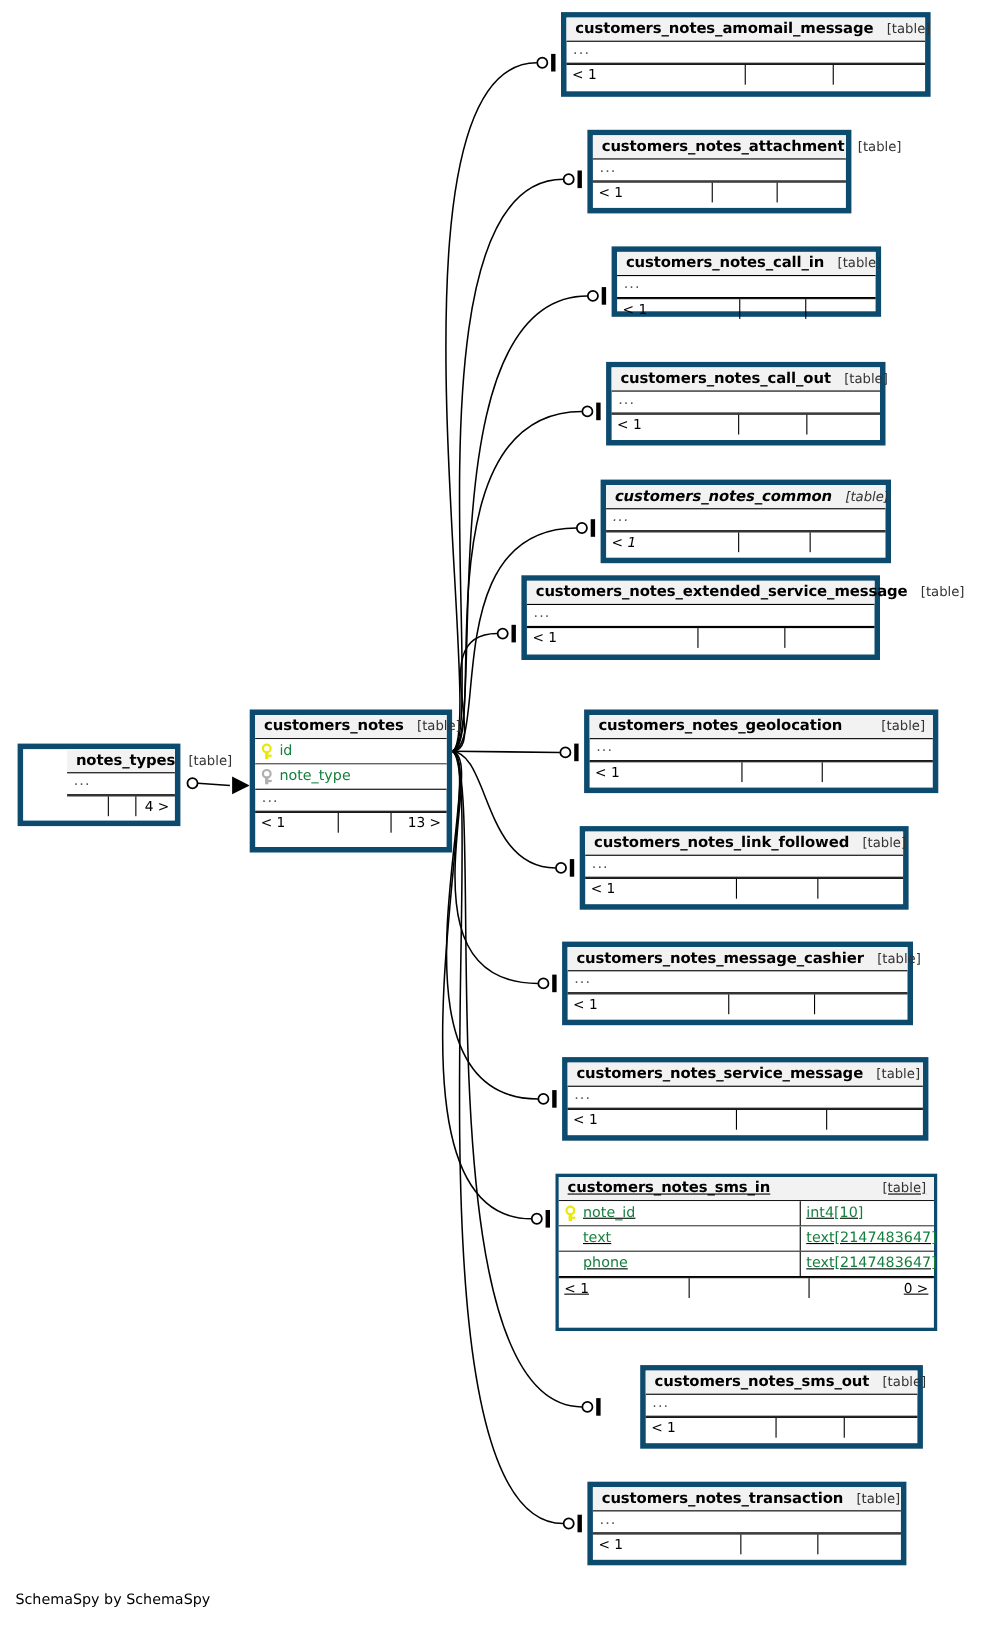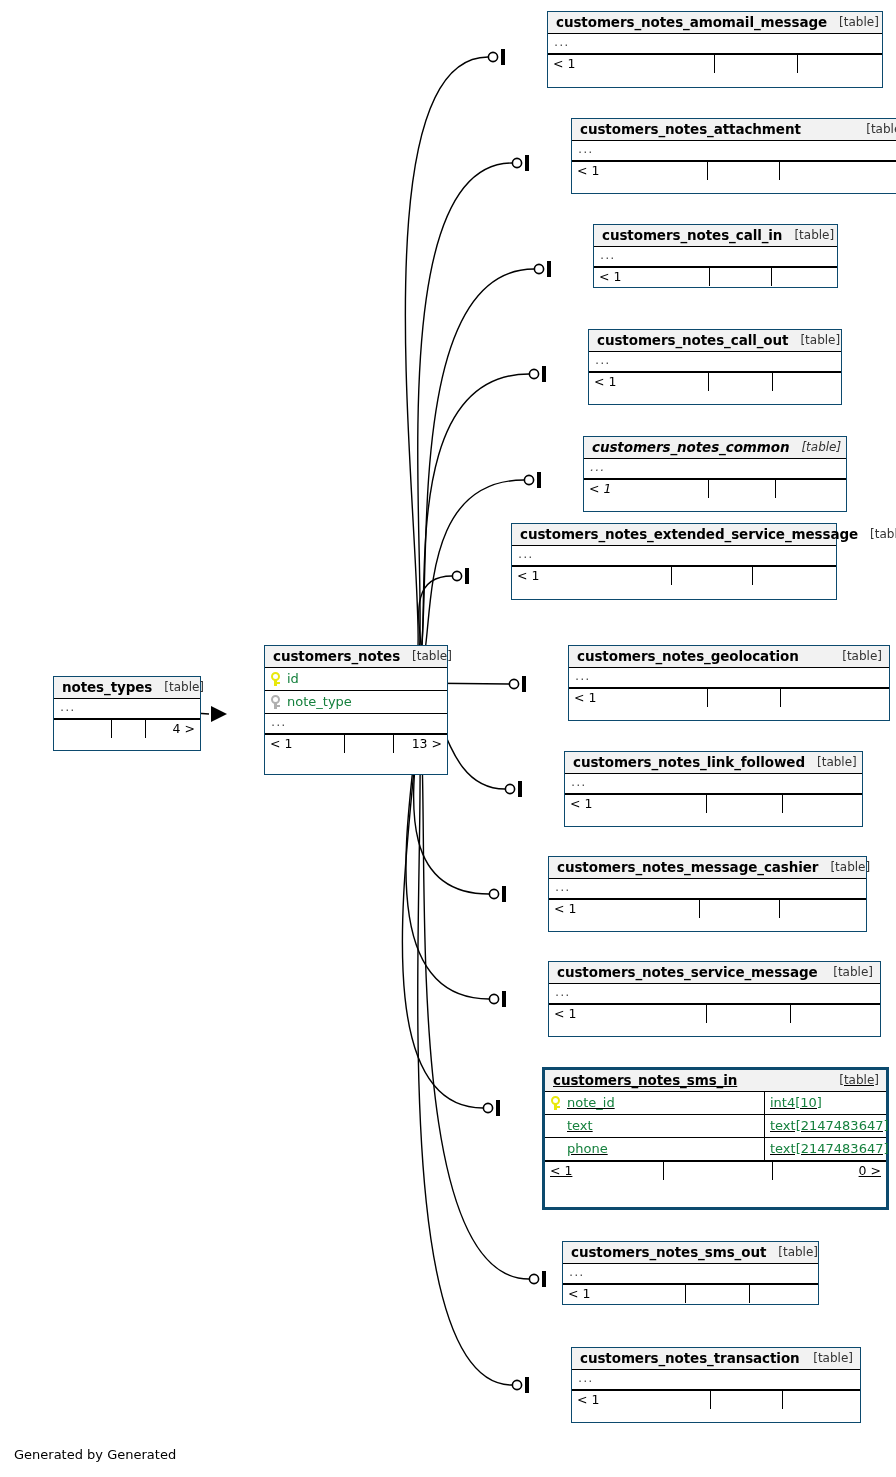--- a/index.html
+++ b/index.html
@@ -5,21 +5,21 @@
   html,body{margin:0;padding:0;background:#ffffff;}
   body{
     width:896px;height:1477px;position:relative;overflow:hidden;
     font-family:"DejaVu Sans","Liberation Sans",sans-serif;
   }
   #canvas{position:absolute;left:0;top:0;width:896px;height:1477px;}
   svg#edges{position:absolute;left:0;top:0;width:896px;height:1477px;pointer-events:none;}
 
   .tbl{
     position:absolute;box-sizing:border-box;
-    border:1px solid #0c4a6e;background:#ffffff;margin-left:37px;
+    border:5px solid #0c4a6e;background:#ffffff;
   }
   .tbl.focus{border-width:3px;}
 
   .tbl .hdr{
     display:flex;align-items:center;justify-content:space-between;
     background:#f2f2f2;border-bottom:1px solid #000;
     padding:2px 7px 3px 8px;box-sizing:border-box;
   }
   .tbl .tname{
     font-weight:bold;font-size:13.5px;color:#000;white-space:nowrap;
@@ -116,21 +116,21 @@
         <span class="tname">customers_notes_amomail_message</span>
         <span class="ttag">[table]</span>
       </div>
       <div class="ellipsis rowsep">...</div>
       <div class="foot">
         <div class="f1" style="width: 168px;">&lt; 1</div>
         <div class="f2" style="width: 83px;"></div>
         <div class="f3" style="width: 85px; flex: 1 1 auto;"></div>
       </div>
     </div>
-    <div class="tbl" style="left: 534px; top: 118px; width: 343px; height: 76px;">
+    <div class="tbl" style="left: 534px; top: 118px; width: 240px; height: 76px;">
       <div class="hdr">
         <span class="tname">customers_notes_attachment</span>
         <span class="ttag">[table]</span>
       </div>
       <div class="ellipsis rowsep">...</div>
       <div class="foot">
         <div class="f1" style="width: 136px;">&lt; 1</div>
         <div class="f2" style="width: 72px;"></div>
         <div class="f3" style="width: 77px; flex: 1 1 auto;"></div>
       </div>
@@ -260,21 +260,21 @@
           <span>phone</span>
         </span>
         <span class="ctype" style="width: 122px;">text[2147483647]</span>
       </div>
       <div class="foot">
         <div class="f1" style="width: 119px;">&lt; 1</div>
         <div class="f2" style="width: 109px;"></div>
         <div class="f3" style="width: 113px; flex: 1 1 auto;">0 &gt;</div>
       </div>
     </div>
-    <div class="tbl" style="left: 525px; top: 1241px; width: 257px; height: 64px;">
+    <div class="tbl" style="left: 582px; top: 1241px; width: 257px; height: 76px;">
       <div class="hdr">
         <span class="tname">customers_notes_sms_out</span>
         <span class="ttag">[table]</span>
       </div>
       <div class="ellipsis rowsep">...</div>
       <div class="foot">
         <div class="f1" style="width: 123px;">&lt; 1</div>
         <div class="f2" style="width: 65px;"></div>
         <div class="f3" style="width: 68px; flex: 1 1 auto;"></div>
       </div>
@@ -316,27 +316,27 @@
           <span>note_type</span>
         </span>
       </div>
       <div class="ellipsis rowsep">...</div>
       <div class="foot">
         <div class="f1" style="width: 80px;">&lt; 1</div>
         <div class="f2" style="width: 50px;"></div>
         <div class="f3" style="width: 53px; flex: 1 1 auto;">13 &gt;</div>
       </div>
     </div>
-    <div class="tbl" style="left: 16px; top: 676px; width: 148px; height: 75px;">
+    <div class="tbl" style="left: 16px; top: 676px; width: 148px; height: 75px; padding-left: 40px;">
       <div class="hdr">
         <span class="tname">notes_types</span>
         <span class="ttag">[table]</span>
       </div>
       <div class="ellipsis rowsep">...</div>
       <div class="foot">
         <div class="f1" style="width: 58px;"></div>
         <div class="f2" style="width: 35px;"></div>
         <div class="f3" style="width: 54px; flex: 1 1 auto;">4 &gt;</div>
       </div>
     </div>
   </div>
 
-<div id="footer">Generated by Generated</div>
+<div id="footer">SchemaSpy by SchemaSpy</div>
 
 </body></html>

